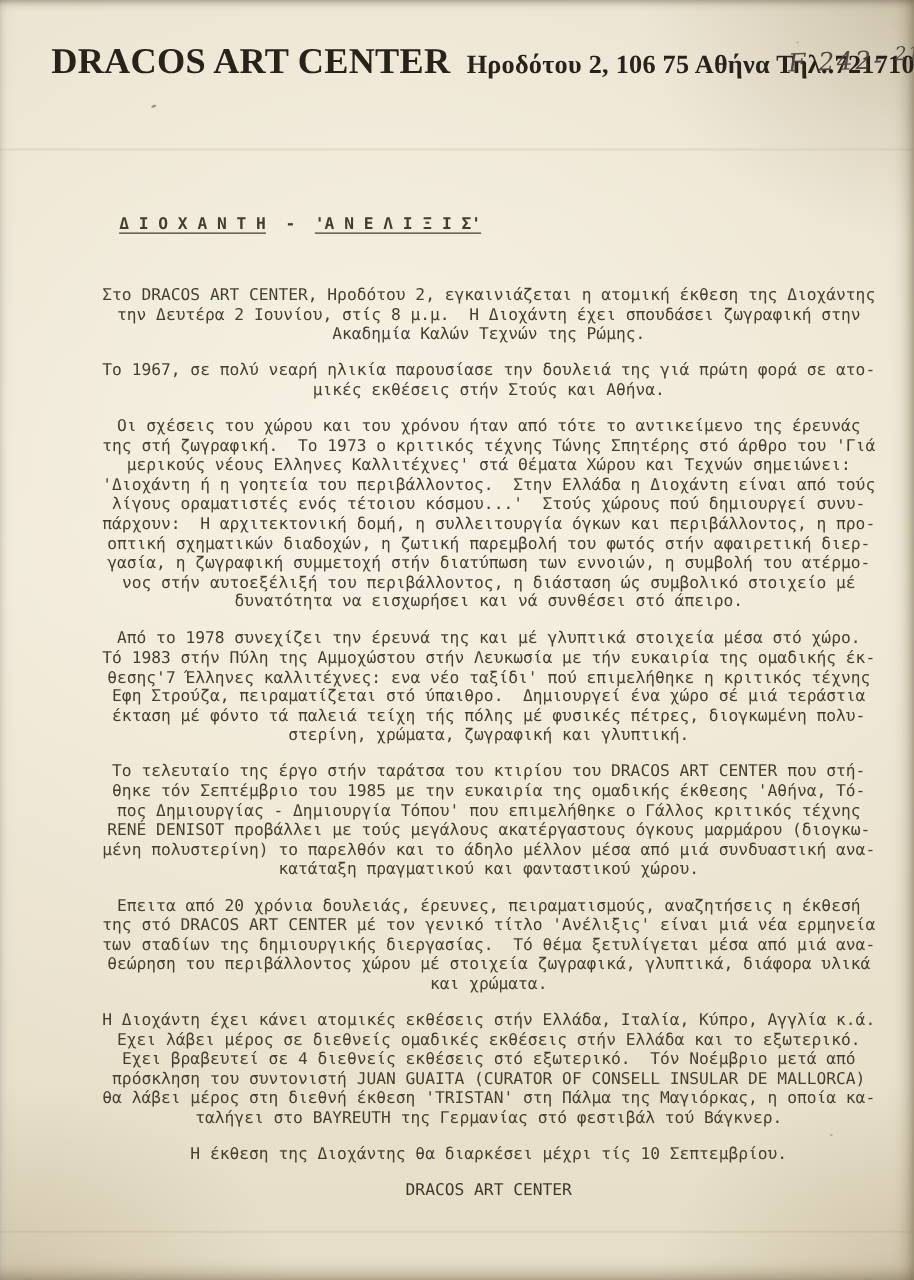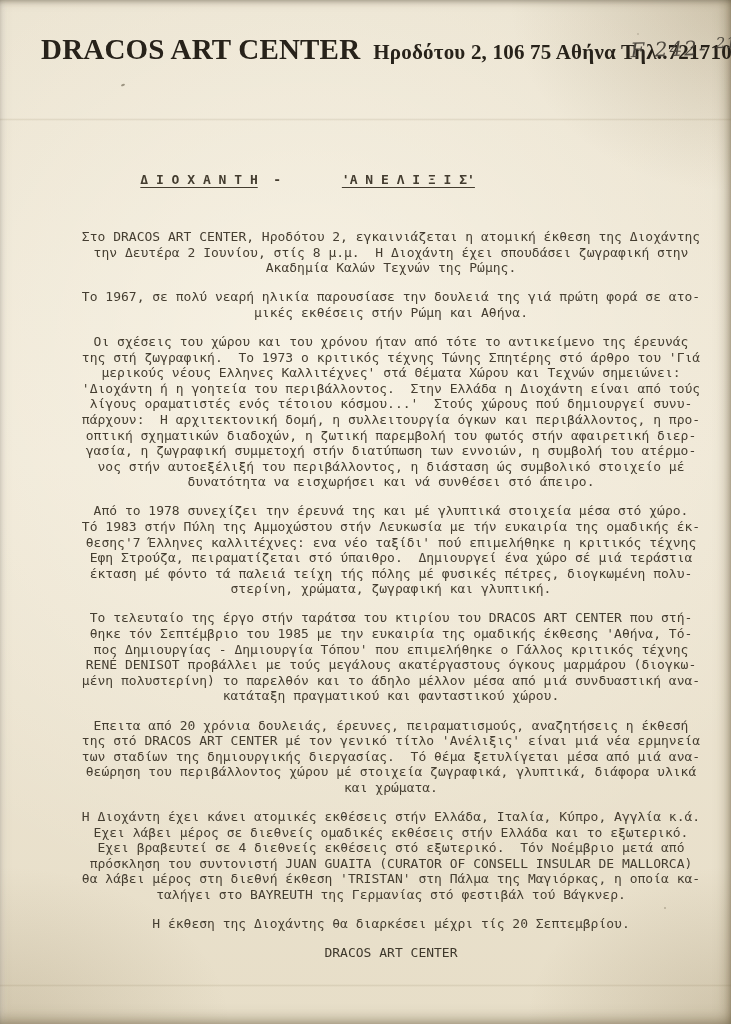--- a/index.html
+++ b/index.html
@@ -53,21 +53,20 @@
   .handnote .raised { font-size: 15px; position: relative; top: -6px; letter-spacing: 1px; }
 
   .doc-title {
     position: absolute; left: 64px; top: 157px;
     font-size: 13px; color: #443d30; white-space: pre; font-weight: bold;
   }
   .doc-title .u {
     text-decoration: underline;
     text-underline-offset: 3px;
     text-decoration-thickness: 1px;
-    margin-left: 45px;
   }
 
   .body-text {
     position: absolute; left: 66px; top: 229px; width: 650px;
     font-size: 13px; line-height: 15.6px; color: #453e31;
   }
   .para { white-space: pre; margin: 0 0 13.5px 0; }
   .signature { white-space: pre; margin-top: 1px; color: #3e382c; }
 </style>
 </head>
@@ -91,21 +90,21 @@
 
   <div class="doc-title">
     <span class="u">Δ Ι Ο Χ Α Ν Τ Η</span><span>  -  </span><span class="u">'Α Ν Ε Λ Ι Ξ Ι Σ'</span>
   </div>
 
   <div class="body-text">
     <div class="para">Στο DRACOS ART CENTER, Ηροδότου 2, εγκαινιάζεται η ατομική έκθεση της Διοχάντης
 την Δευτέρα 2 Ιουνίου, στίς 8 μ.μ.  Η Διοχάντη έχει σπουδάσει ζωγραφική στην
 Ακαδημία Καλών Τεχνών της Ρώμης.</div>
     <div class="para">Το 1967, σε πολύ νεαρή ηλικία παρουσίασε την δουλειά της γιά πρώτη φορά σε ατο-
-μικές εκθέσεις στήν Ρώμη και Αθήνα.</div>
+μικές εκθέσεις στήν Στούς και Αθήνα.</div>
     <div class="para">Οι σχέσεις του χώρου και του χρόνου ήταν από τότε το αντικείμενο της έρευνάς
 της στή ζωγραφική.  Το 1973 ο κριτικός τέχνης Τώνης Σπητέρης στό άρθρο του 'Γιά
 μερικούς νέους Ελληνες Καλλιτέχνες' στά Θέματα Χώρου και Τεχνών σημειώνει:
 'Διοχάντη ή η γοητεία του περιβάλλοντος.  Στην Ελλάδα η Διοχάντη είναι από τούς
 λίγους οραματιστές ενός τέτοιου κόσμου...'  Στούς χώρους πού δημιουργεί συνυ-
 πάρχουν:  Η αρχιτεκτονική δομή, η συλλειτουργία όγκων και περιβάλλοντος, η προ-
 οπτική σχηματικών διαδοχών, η ζωτική παρεμβολή του φωτός στήν αφαιρετική διερ-
 γασία, η ζωγραφική συμμετοχή στήν διατύπωση των εννοιών, η συμβολή του ατέρμο-
 νος στήν αυτοεξέλιξή του περιβάλλοντος, η διάσταση ώς συμβολικό στοιχείο μέ
 δυνατότητα να εισχωρήσει και νά συνθέσει στό άπειρο.</div>
@@ -125,16 +124,16 @@
 της στό DRACOS ART CENTER μέ τον γενικό τίτλο 'Ανέλιξις' είναι μιά νέα ερμηνεία
 των σταδίων της δημιουργικής διεργασίας.  Τό θέμα ξετυλίγεται μέσα από μιά ανα-
 θεώρηση του περιβάλλοντος χώρου μέ στοιχεία ζωγραφικά, γλυπτικά, διάφορα υλικά
 και χρώματα.</div>
     <div class="para">Η Διοχάντη έχει κάνει ατομικές εκθέσεις στήν Ελλάδα, Ιταλία, Κύπρο, Αγγλία κ.ά.
 Εχει λάβει μέρος σε διεθνείς ομαδικές εκθέσεις στήν Ελλάδα και το εξωτερικό.
 Εχει βραβευτεί σε 4 διεθνείς εκθέσεις στό εξωτερικό.  Τόν Νοέμβριο μετά από
 πρόσκληση του συντονιστή JUAN GUAITA (CURATOR OF CONSELL INSULAR DE MALLORCA)
 θα λάβει μέρος στη διεθνή έκθεση 'TRISTAN' στη Πάλμα της Μαγιόρκας, η οποία κα-
 ταλήγει στο BAYREUTH της Γερμανίας στό φεστιβάλ τού Βάγκνερ.</div>
-    <div class="para">Η έκθεση της Διοχάντης θα διαρκέσει μέχρι τίς 20 Σεπτεμβρίου.</div>
+    <div class="para">Η έκθεση της Διοχάντης θα διαρκέσει μέχρι τίς 10 Σεπτεμβρίου.</div>
     <div class="signature">DRACOS ART CENTER</div>
   </div>
 </div>
 
 </body></html>

